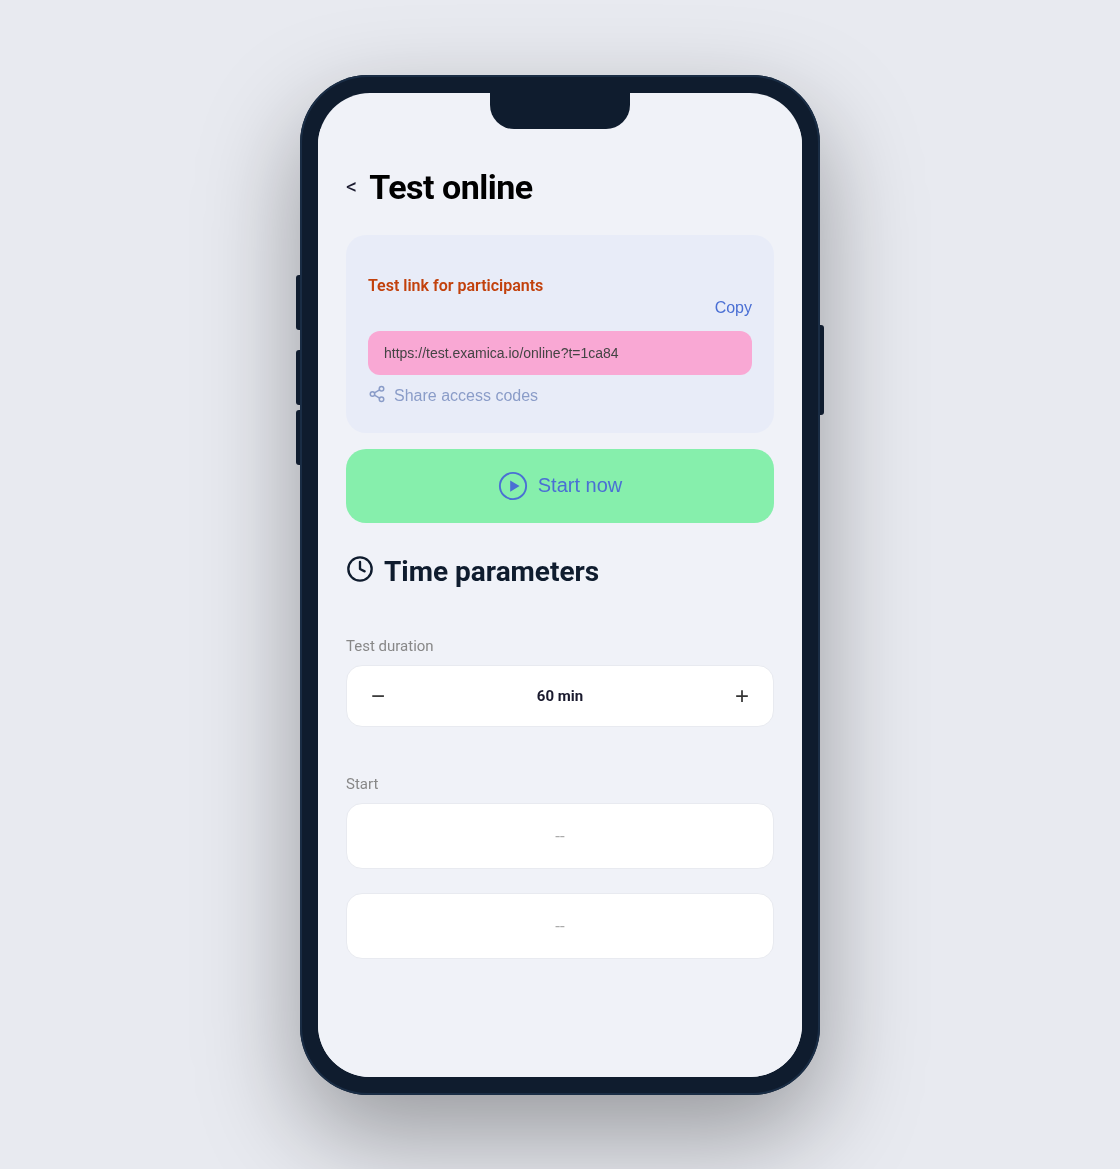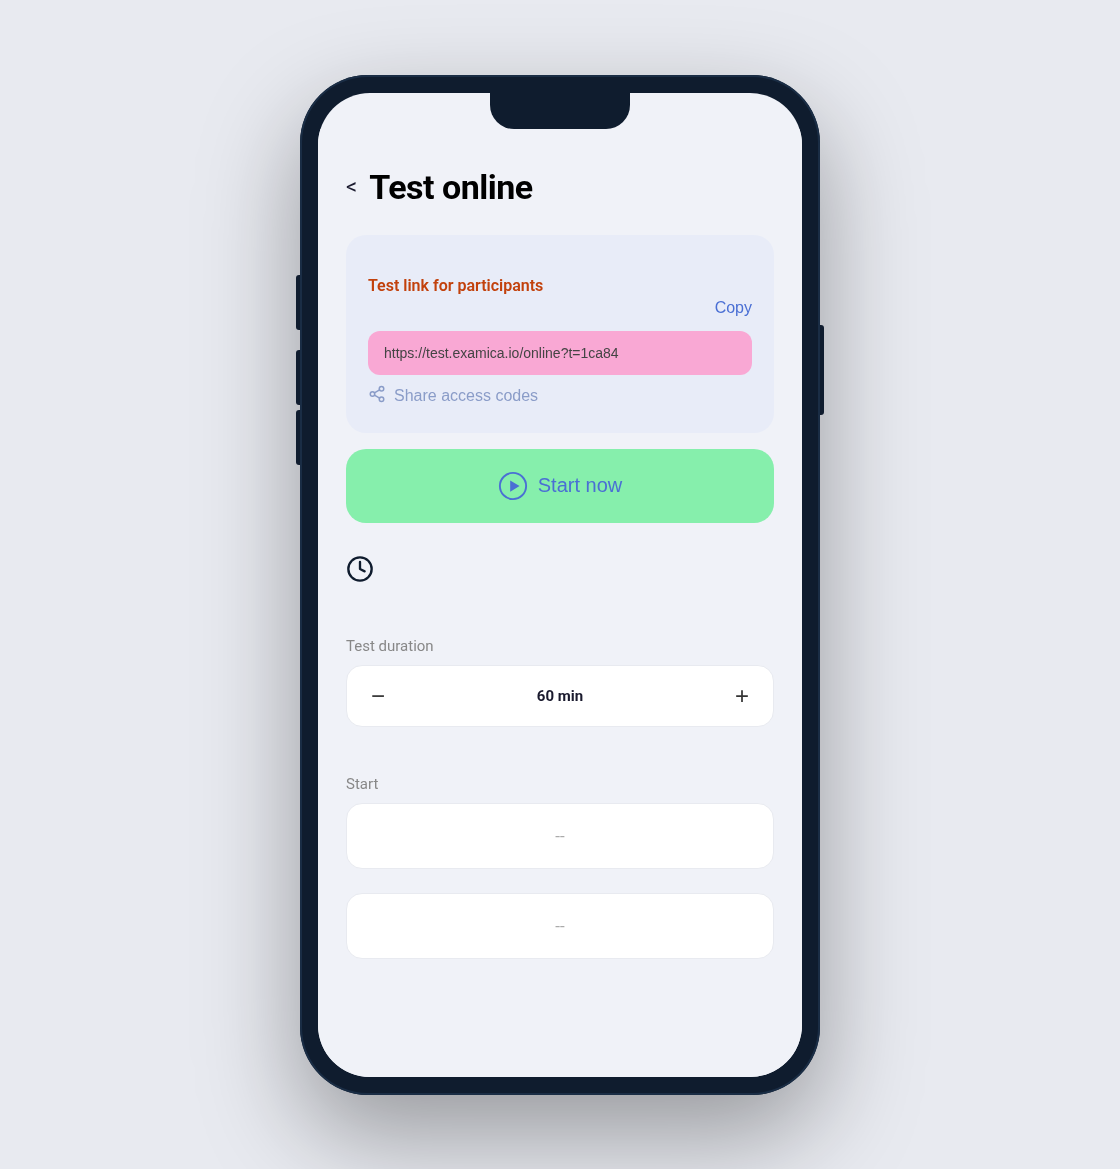--- a/index.html
+++ b/index.html
@@ -321,20 +321,21 @@
           <span class="start-now-label">Start now</span>
         </button>
 
         <div class="section-header">
           <span class="clock-icon">
             <svg width="28" height="28" viewBox="0 0 24 24" fill="none" stroke="#0f1c2e" stroke-width="2" stroke-linecap="round" stroke-linejoin="round">
               <circle cx="12" cy="12" r="10"></circle>
               <polyline points="12 6 12 12 16 14"></polyline>
             </svg>
           </span>
+          <h2 class="section-title">Time parameters</h2>
         </div>
 
         <p class="field-label">Test duration</p>
         <div class="duration-stepper">
           <button class="stepper-btn">−</button>
           <span class="stepper-value">60 min</span>
           <button class="stepper-btn">+</button>
         </div>
 
         <p class="field-label">Start</p>

